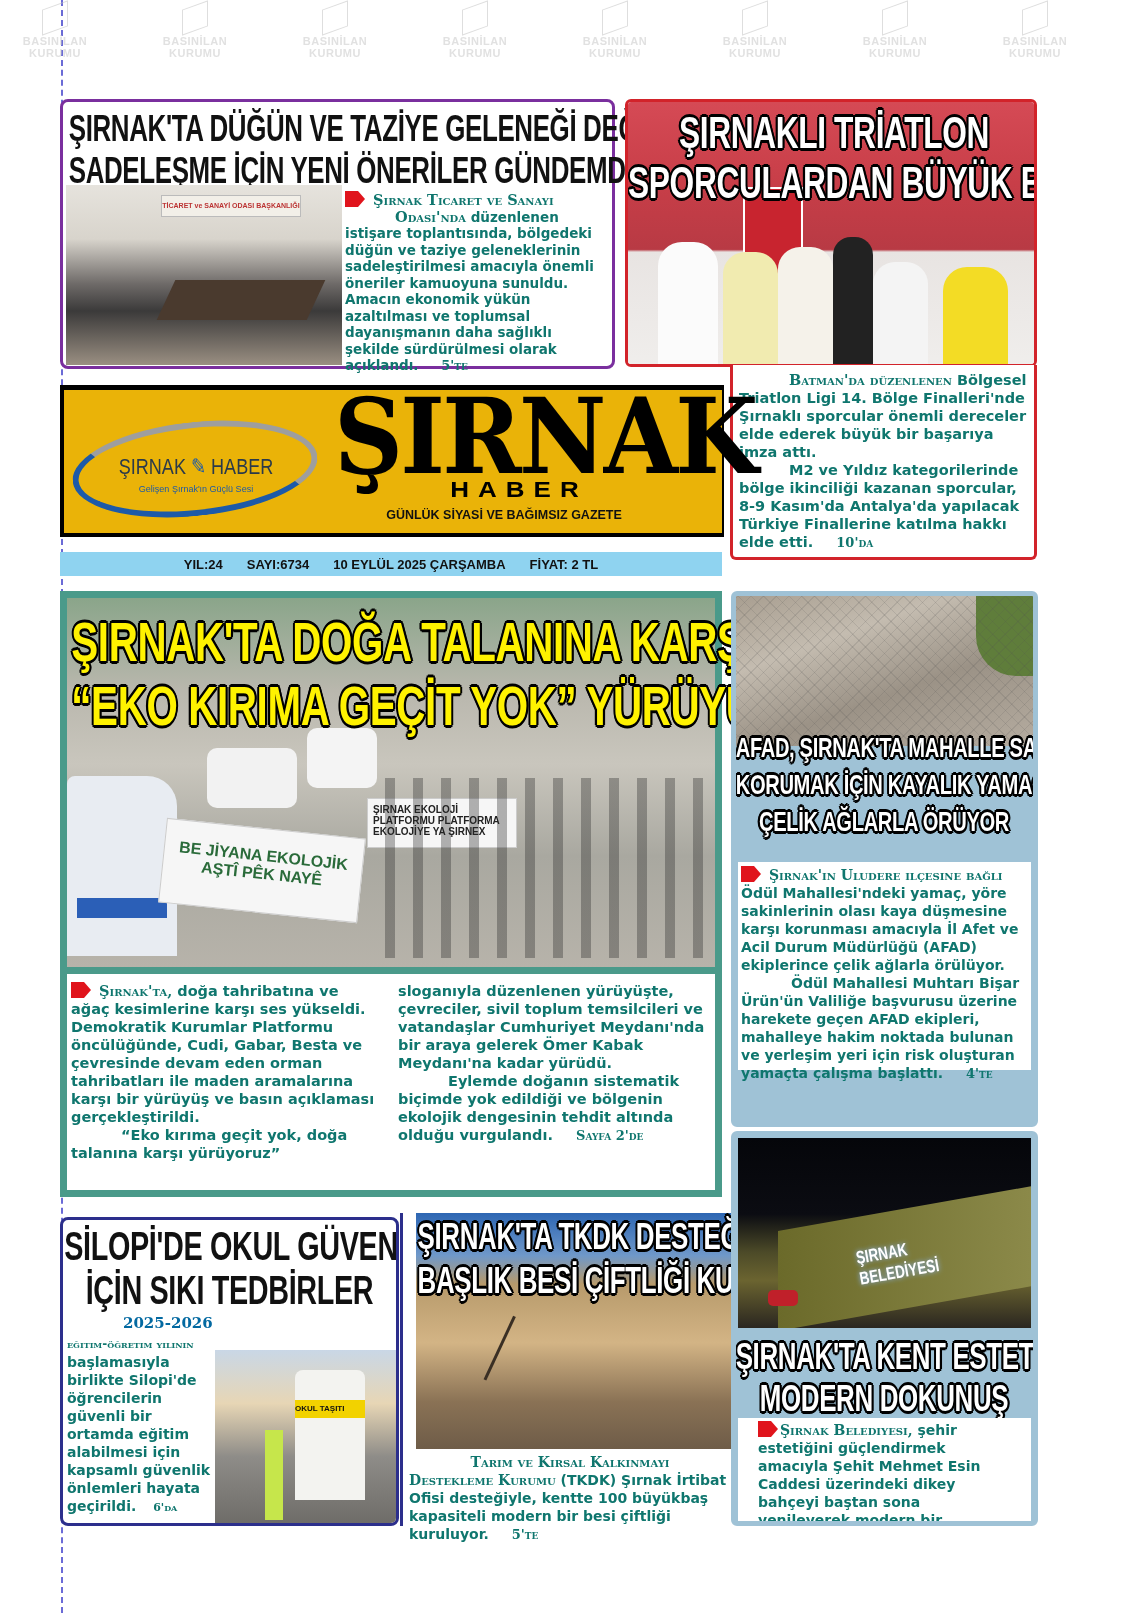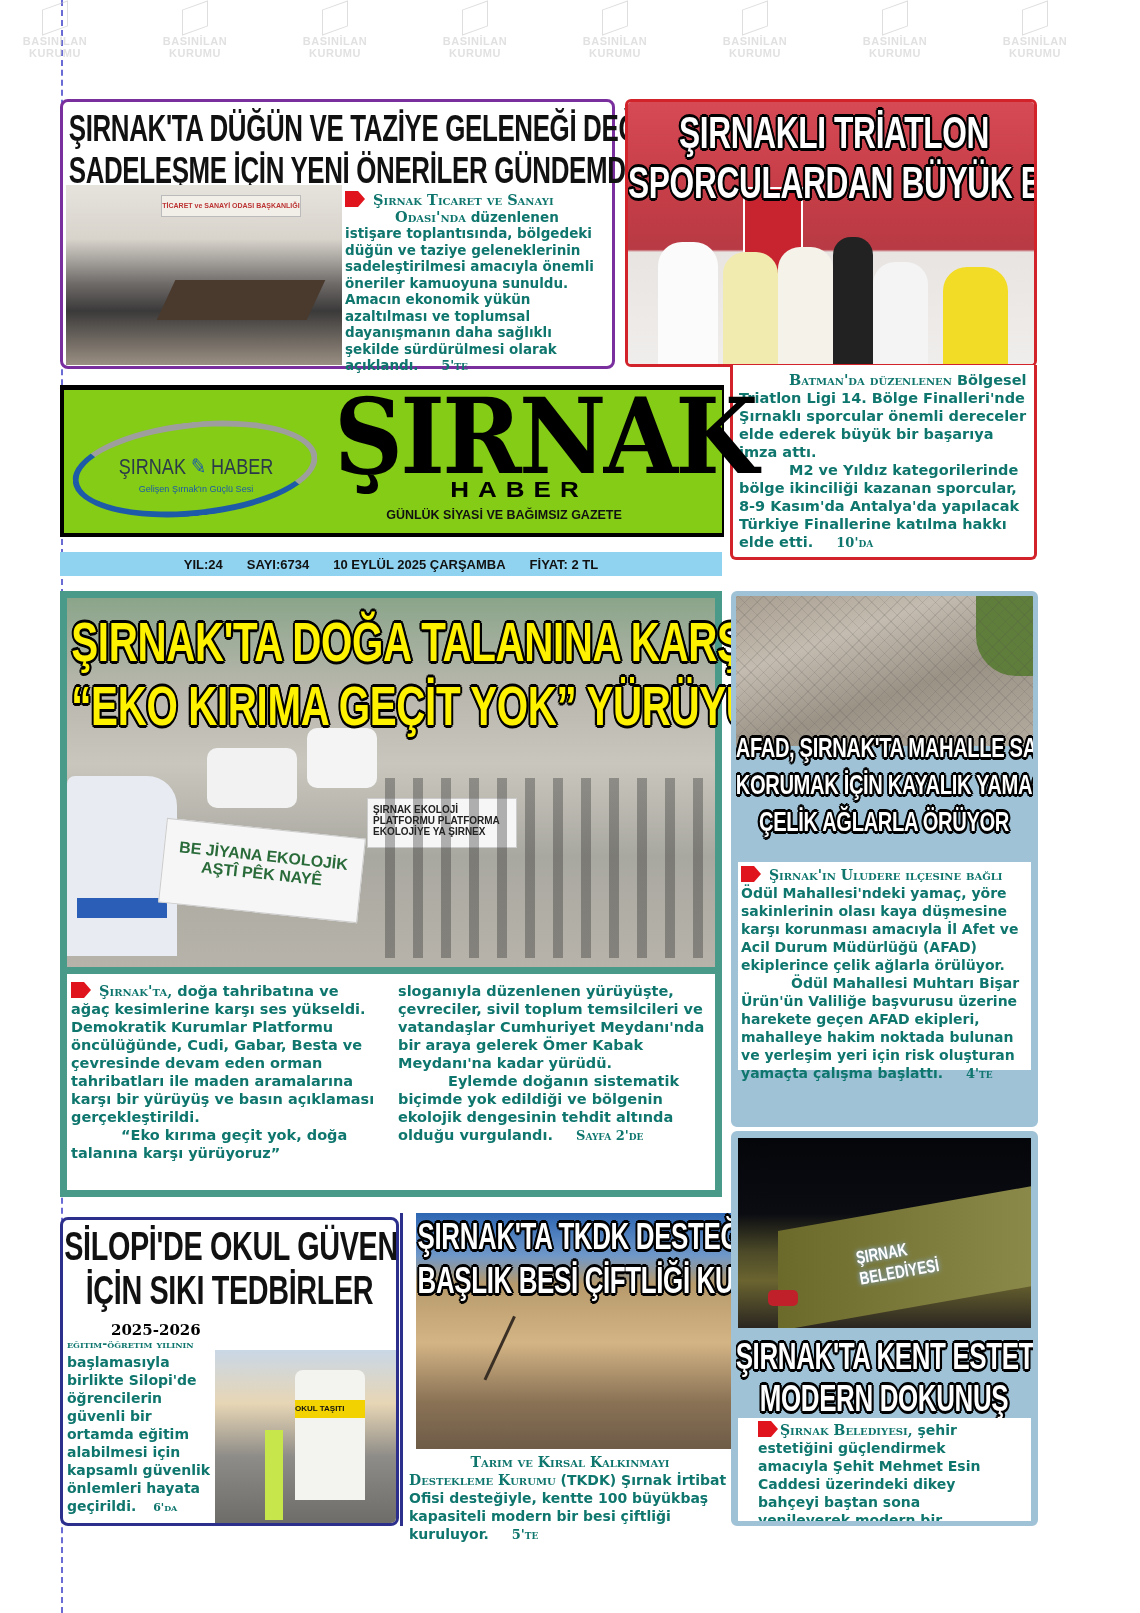--- a/index.html
+++ b/index.html
@@ -101,21 +101,21 @@
 </div>
 <div class="abs" style="left:730px;top:365px;width:307px;height:195px;border:3px solid #d2232a;border-top:none;border-radius:0 0 6px 6px;background:#fff;">
   <div class="body-text" style="position:absolute;left:6px;top:6px;width:295px;">
     <span class="indent"></span><span class="sc">Batman'da düzenlenen</span>
     <span>Bölgesel Triatlon Ligi 14. Bölge Finalleri'nde Şırnaklı sporcular önemli dereceler elde ederek büyük bir başarıya imza attı.</span><br>
     <span class="indent"></span><span>M2 ve Yıldız kategorilerinde bölge ikinciliği kazanan sporcular, 8-9 Kasım'da Antalya'da yapılacak Türkiye Finallerine katılma hakkı elde etti.</span>
     <span class="ref">10'da</span>
   </div>
 </div>
 
-<div class="abs" style="left:60px;top:385px;width:664px;height:152px;border:4px solid #000;border-right-width:2px;border-top-width:5px;background:#84cc16;">
+<div class="abs" style="left:60px;top:385px;width:664px;height:152px;border:4px solid #000;border-right-width:2px;border-top-width:5px;background:#eab308;">
   <div style="position:absolute;left:8px;top:22px;width:248px;height:108px;">
     <div style="position:absolute;left:0;top:10px;width:246px;height:94px;border-radius:50%;border:6px solid #9e9e9e;border-left-color:#1d5aa8;border-bottom-color:#1d5aa8;transform:rotate(-6deg);"></div>
     <div style="position:absolute;left:0;top:42px;width:248px;text-align:center;font:22px 'Liberation Sans',sans-serif;color:#2b3a4a;transform:scaleX(0.82);">
       <span>ŞIRNAK</span>
       <span style="color:#1d5aa8;">✎</span>
       <span>HABER</span>
     </div>
     <div style="position:absolute;left:0;top:72px;width:248px;text-align:center;font:9px 'Liberation Sans',sans-serif;color:#1d5aa8;">Gelişen Şırnak'ın Güçlü Sesi</div>
   </div>
   <div style="position:absolute;left:270px;top:-2px;width:390px;height:150px;">
@@ -175,21 +175,21 @@
     <span class="indent"></span><span>Ödül Mahallesi Muhtarı Bişar Ürün'ün Valiliğe başvurusu üzerine harekete geçen AFAD ekipleri, mahalleye hakim noktada bulunan ve yerleşim yeri için risk oluşturan yamaçta çalışma başlattı.</span>
     <span class="ref">4'te</span>
   </div>
 </div>
 
 <div class="abs" style="left:60px;top:1217px;width:339px;height:309px;border:3px solid #2c2f8c;border-radius:8px;background:#fff;overflow:hidden;">
   <div class="headline" style="position:absolute;left:-63px;top:4px;width:459px;font-size:40px;line-height:44px;color:#111;">
     <div>SİLOPİ'DE OKUL GÜVENLİĞİ</div>
     <div>İÇİN SIKI TEDBİRLER</div>
   </div>
-  <div style="position:absolute;left:48px;top:94px;font:bold 15px 'DejaVu Serif',serif;color:#000000;margin-top:7px;">2025-2026</div>
+  <div style="position:absolute;left:60px;top:94px;font:bold 15px 'DejaVu Serif',serif;color:#0369a1;">2025-2026</div>
   <div class="body-text" style="position:absolute;left:4px;top:114px;width:145px;font-size:14px;line-height:18px;">
     <span class="sc" style="font-size:12px;">eğitim-öğretim yılının</span><br>
     <span>başlamasıyla birlikte Silopi'de öğrencilerin güvenli bir ortamda eğitim alabilmesi için kapsamlı güvenlik önlemleri hayata geçirildi.</span>
     <span class="ref" style="margin-left:12px;font-size:11px;">6'da</span>
   </div>
   <div class="photo" style="left:152px;top:130px;width:182px;height:178px;background:linear-gradient(180deg,#c9d7e6 0%,#e7d6b5 30%,#8e8c88 60%,#6c6a66 100%);">
     <div style="position:absolute;left:80px;top:20px;width:70px;height:130px;background:#f3f3f0;border-radius:8px 8px 0 0;"></div>
     <div style="position:absolute;left:80px;top:50px;width:70px;height:18px;background:#f2d200;font:bold 8px 'Liberation Sans',sans-serif;color:#111;line-height:18px;">OKUL TAŞITI</div>
     <div style="position:absolute;left:50px;top:80px;width:18px;height:90px;background:#c6e64b;"></div>
   </div>

